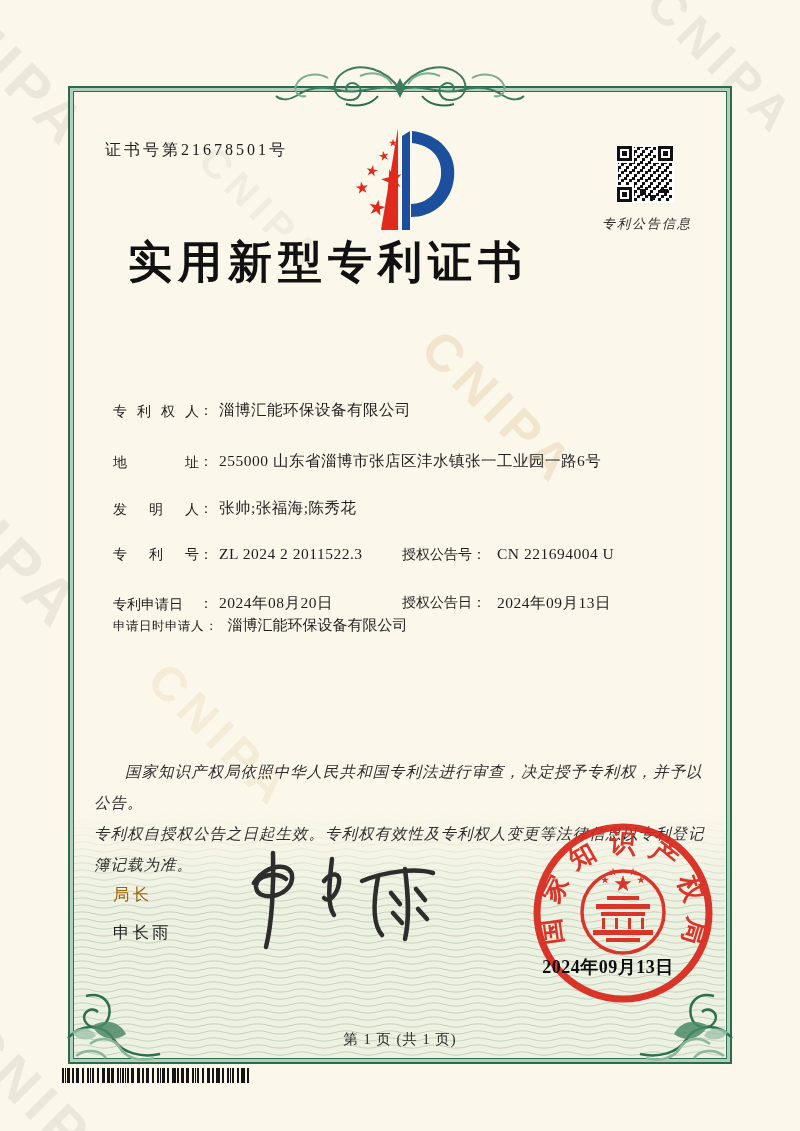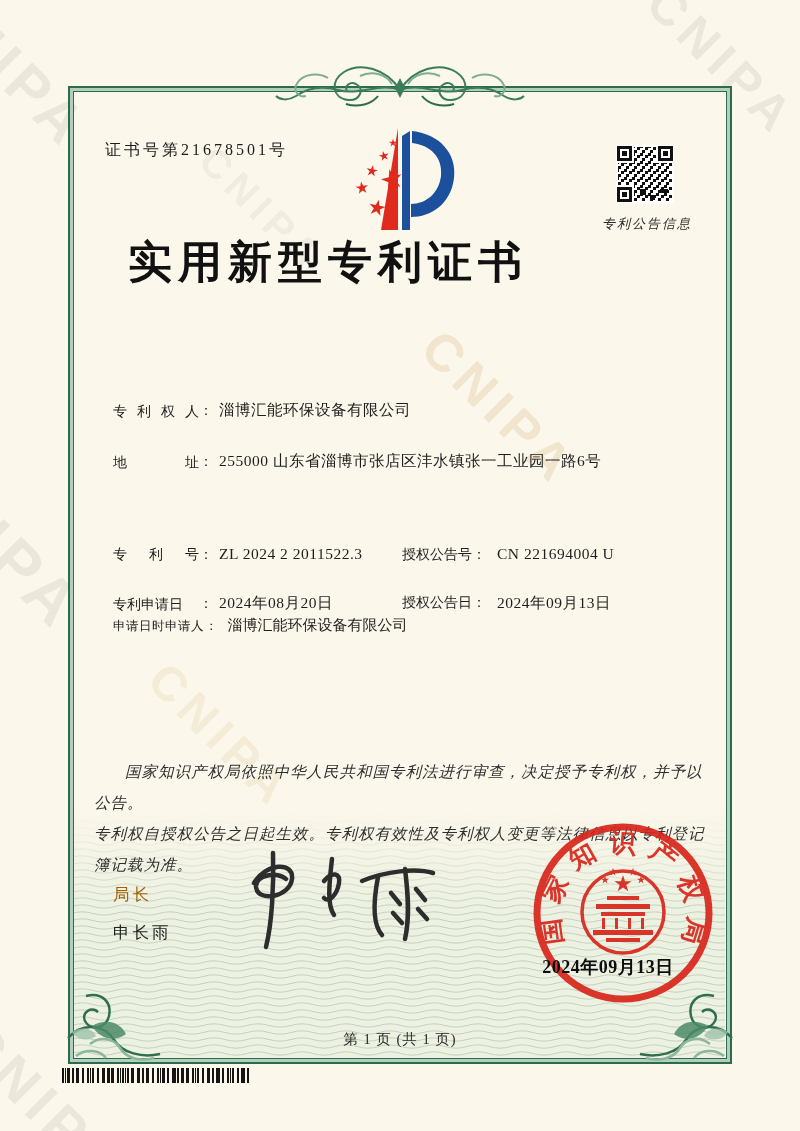--- a/index.html
+++ b/index.html
@@ -190,20 +190,23 @@
   </svg>
   <div class="qr-caption">专利公告信息</div>
 
   <div class="title">实用新型专利证书</div>
 
   <div class="row" style="top:400px;">
     <span class="lab">专利权人</span><span class="colon">：</span><span class="val">淄博汇能环保设备有限公司</span>
   </div>
   <div class="row" style="top:451px;">
     <span class="lab">地址</span><span class="colon">：</span><span class="val">255000 山东省淄博市张店区沣水镇张一工业园一路6号</span>
+  </div>
+  <div class="row" style="top:498px;">
+    <span class="lab">发明人</span><span class="colon">：</span><span class="val">张帅;张福海;陈秀花</span>
   </div>
 
   <div class="row" style="top:545px;">
     <span class="lab">专利号</span><span class="colon">：</span><span class="val">ZL 2024 2 2011522.3</span>
     <span class="rlab"><span class="lab-n">授权公告号</span><span class="colon">：</span></span>
     <span class="rval val">CN 221694004 U</span>
   </div>
   <div class="row" style="top:593px;">
     <span class="lab-n" style="width:86px;">专利申请日</span><span class="colon">：</span><span class="val">2024年08月20日</span>
     <span class="rlab"><span class="lab-n">授权公告日</span><span class="colon">：</span></span>

